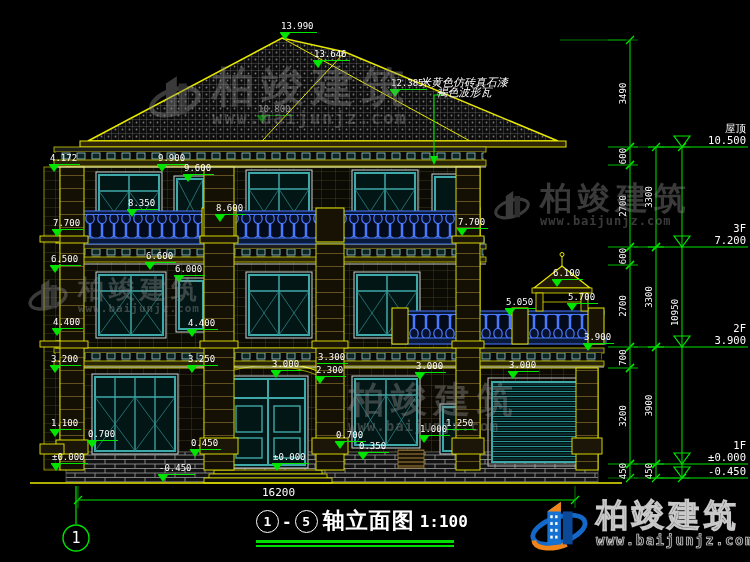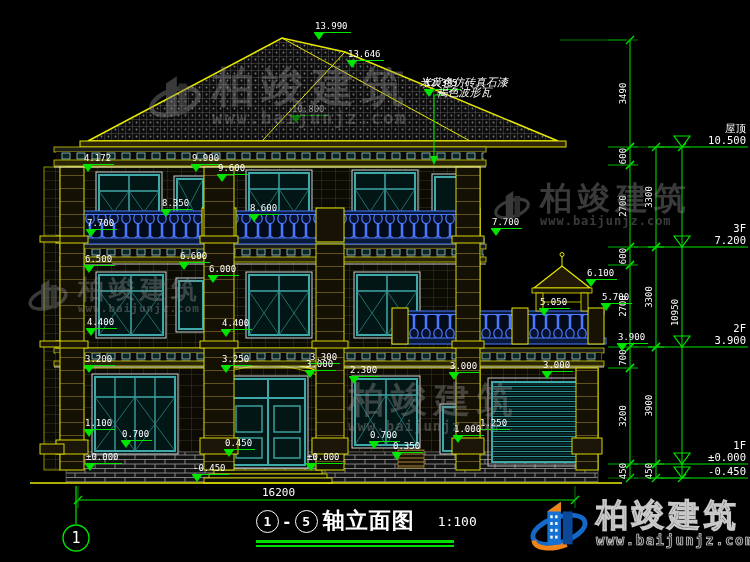--- a/index.html
+++ b/index.html
@@ -1,32 +1,32 @@
 <!DOCTYPE html>
 <html><head>
 <meta charset="utf-8">
 <style>
   html,body{margin:0;padding:0;background:#000;}
   #stage{position:relative;width:750px;height:562px;background:#000;overflow:hidden;
          font-family:"DejaVu Sans Mono",monospace;}
   #house,#anno{position:absolute;left:0;top:0;pointer-events:none;}
-  #markers{position:absolute;left:0;top:0;width:650px;height:562px;pointer-events:none;margin-left:34px;}
+  #markers{position:absolute;left:0;top:0;width:650px;height:562px;pointer-events:none;}
   .marker{position:absolute;width:max-content;}
   .marker .lbl{display:block;font:9px/10px "DejaVu Sans Mono",monospace;color:#fff;
                padding:0 3px 1px 1px;border-bottom:1.5px solid #00e400;white-space:nowrap;}
   .marker .tri{display:block;width:0;height:0;border:5px solid transparent;
                border-top:7px solid #00e400;border-bottom:0;}
   .marker.faded{opacity:.5;}
   
   .title{position:absolute;left:256px;top:506px;color:#fff;display:flex;align-items:center;gap:5px;}
   .axis-circle{display:inline-flex;width:21px;height:21px;border:1.6px solid #fff;border-radius:50%;
                align-items:center;justify-content:center;font-size:13px;font-weight:bold;flex:none;}
   .title-dash{font-size:16px;font-weight:bold;margin:0 -2px;}
   .title-label{font-size:22px;font-weight:bold;letter-spacing:1px;text-align:center;}
-  .title-scale{font-size:13px;font-weight:normal;margin-left:18px;}
+  .title-scale{font-size:16px;font-weight:bold;margin-left:0;}
   .tl{position:absolute;background:#00dd00;}
   
   .note{position:absolute;left:420px;top:78px;color:#fff;font-size:11px;line-height:10px;text-align:center;font-style:italic;}
   .note div{white-space:nowrap;}
   
   .wm{position:absolute;display:flex;align-items:center;gap:8px;opacity:.42;color:#8a8a8a;}
   .wm .wm-name{font-weight:bold;letter-spacing:8px;line-height:1;white-space:nowrap;}
   .wm .wm-url{font-weight:bold;letter-spacing:2px;line-height:1.25;white-space:nowrap;}
   .wm1{left:146px;top:66px;}  .wm1 .wm-name{font-size:42px;} .wm1 .wm-url{font-size:17px;}
   .wm2{left:26px;top:274px;}  .wm2 .wm-name{font-size:26px;letter-spacing:5px;} .wm2 .wm-url{font-size:11px;letter-spacing:1px;}
@@ -453,21 +453,21 @@
         <span class="tri"></span>
       </div>
       <div class="marker" style="left: 187px; top: 317.5px;">
         <span class="lbl">4.400</span>
         <span class="tri"></span>
       </div>
       <div class="marker" style="left: 583px; top: 331.5px;">
         <span class="lbl">3.900</span>
         <span class="tri"></span>
       </div>
-      <div class="marker" style="left: 275px; top: 351.5px;">
+      <div class="marker" style="left: 281px; top: 351.5px; padding-left: 36px;">
         <span class="lbl">3.300</span>
       </div>
       <div class="marker" style="left: 187px; top: 353.5px;">
         <span class="lbl">3.250</span>
         <span class="tri"></span>
       </div>
       <div class="marker" style="left: 50px; top: 353.5px;">
         <span class="lbl">3.200</span>
         <span class="tri"></span>
       </div>

